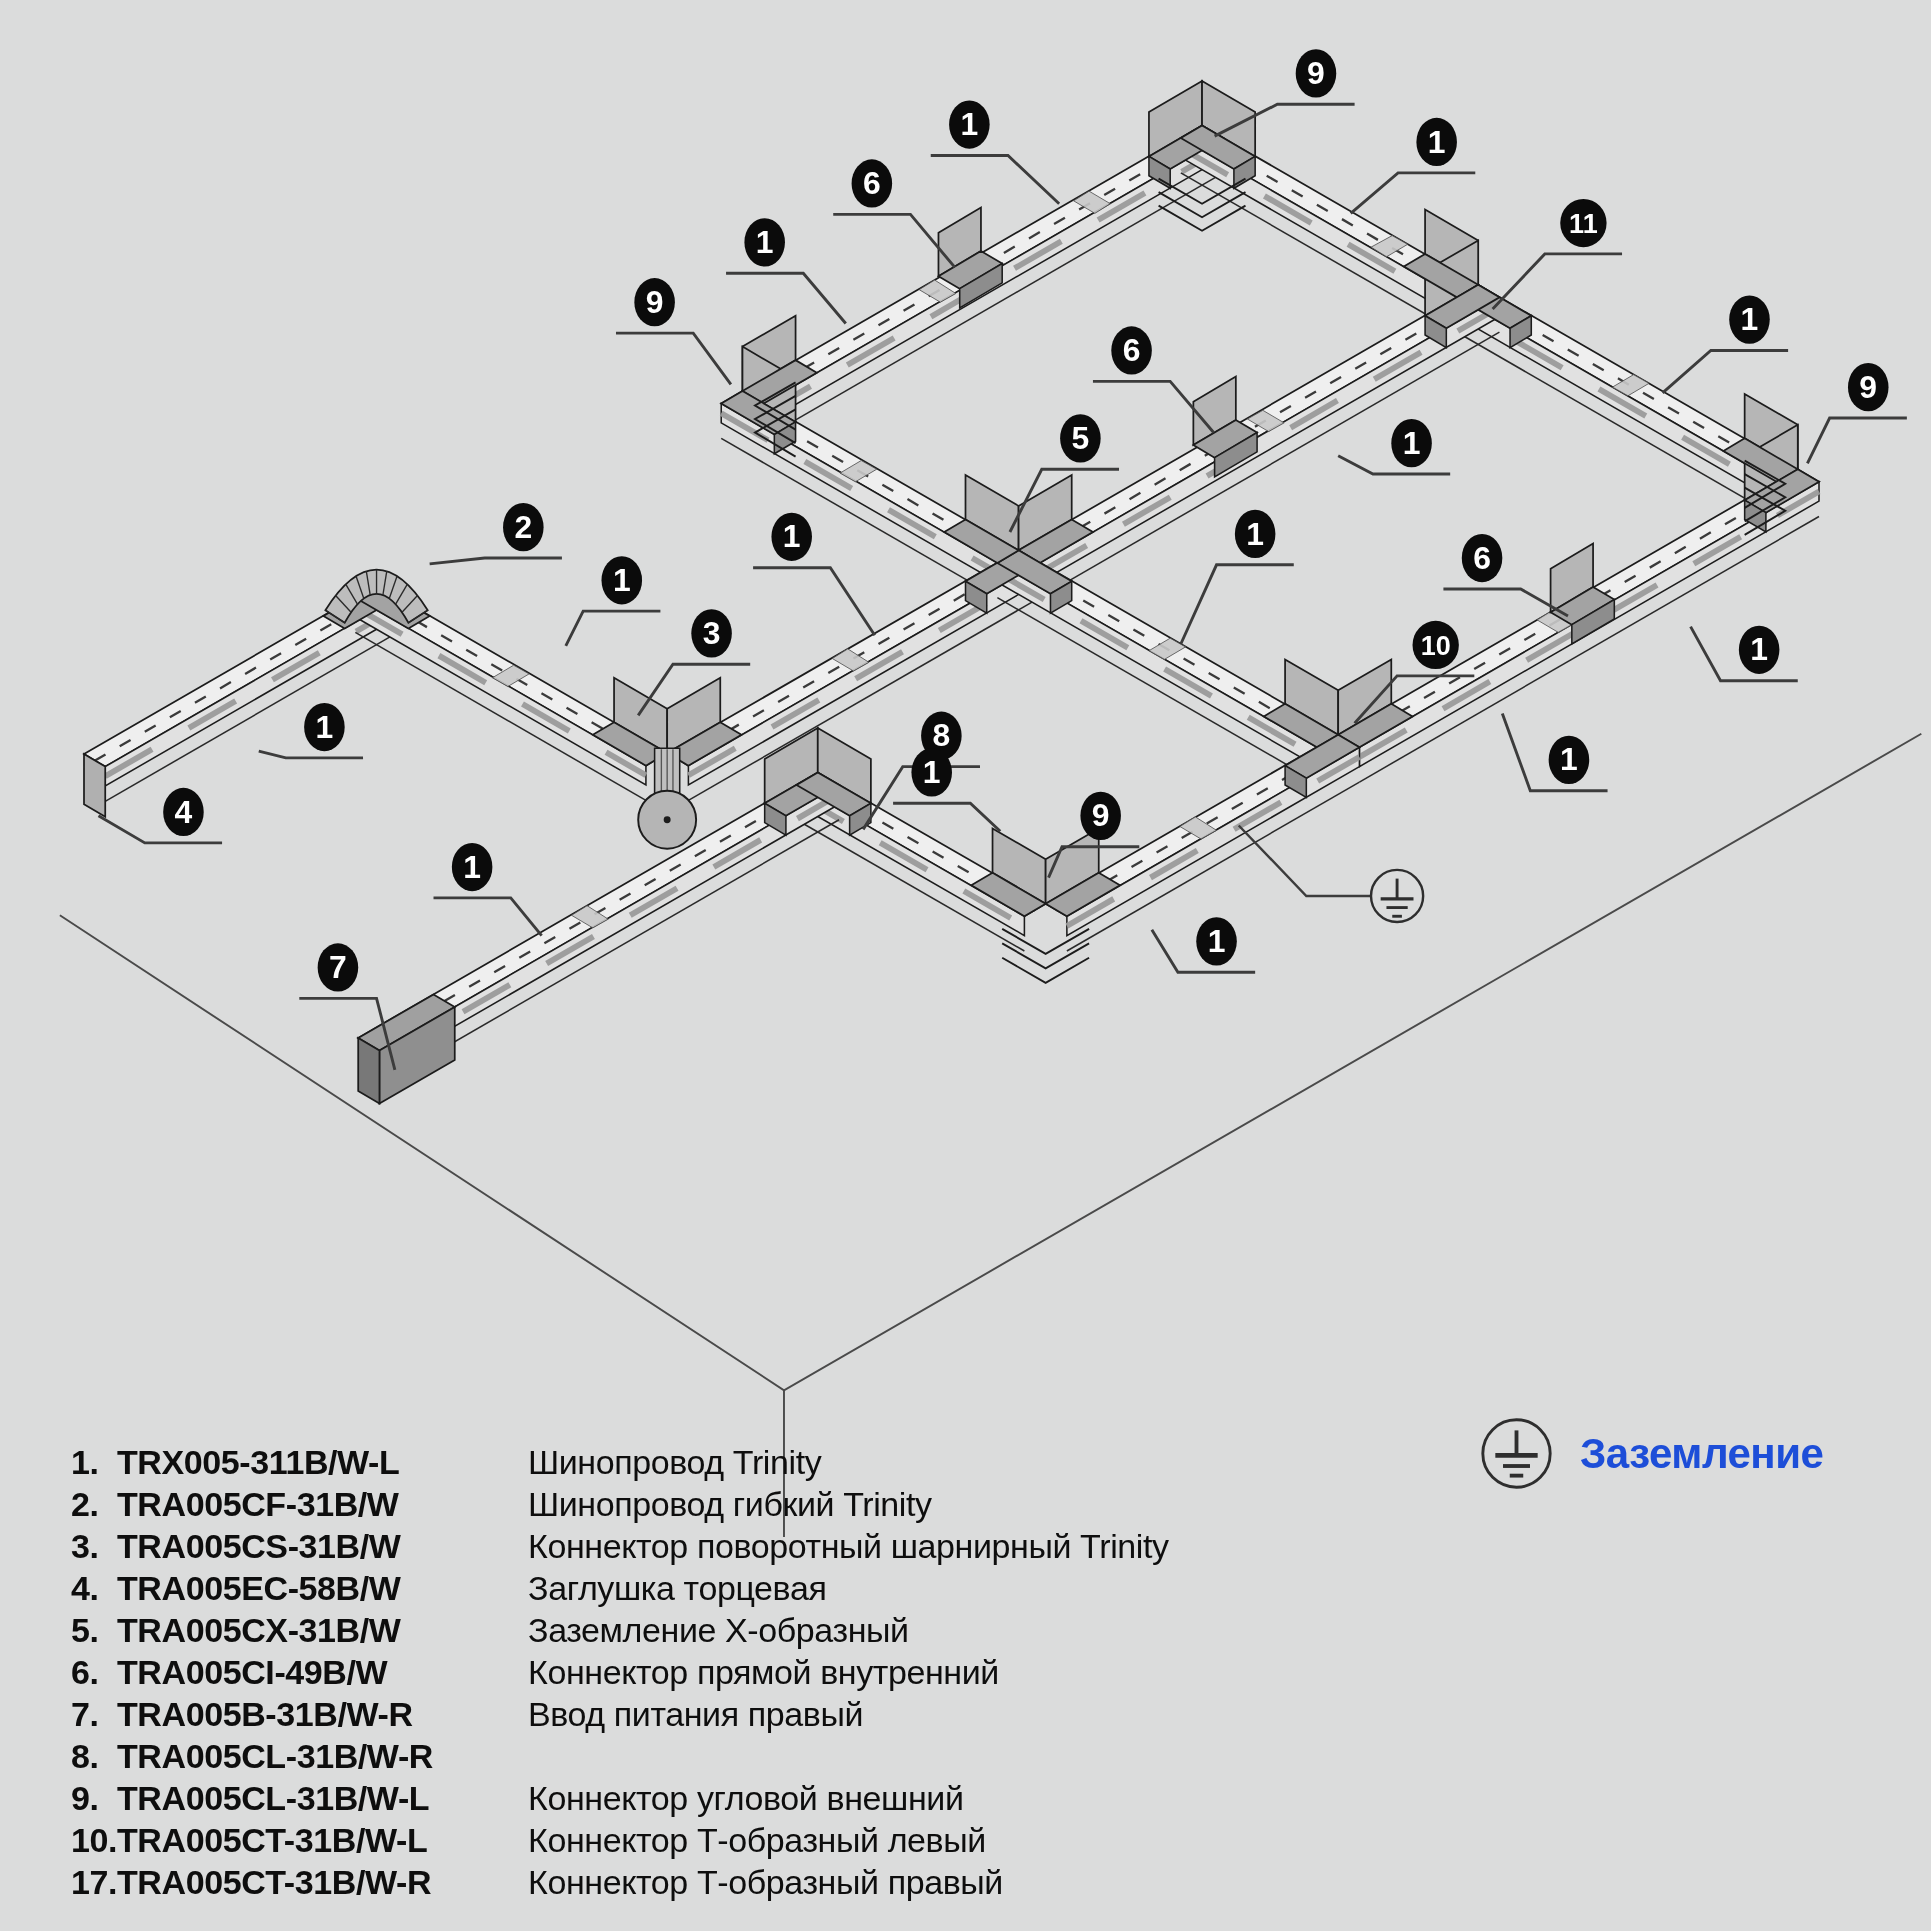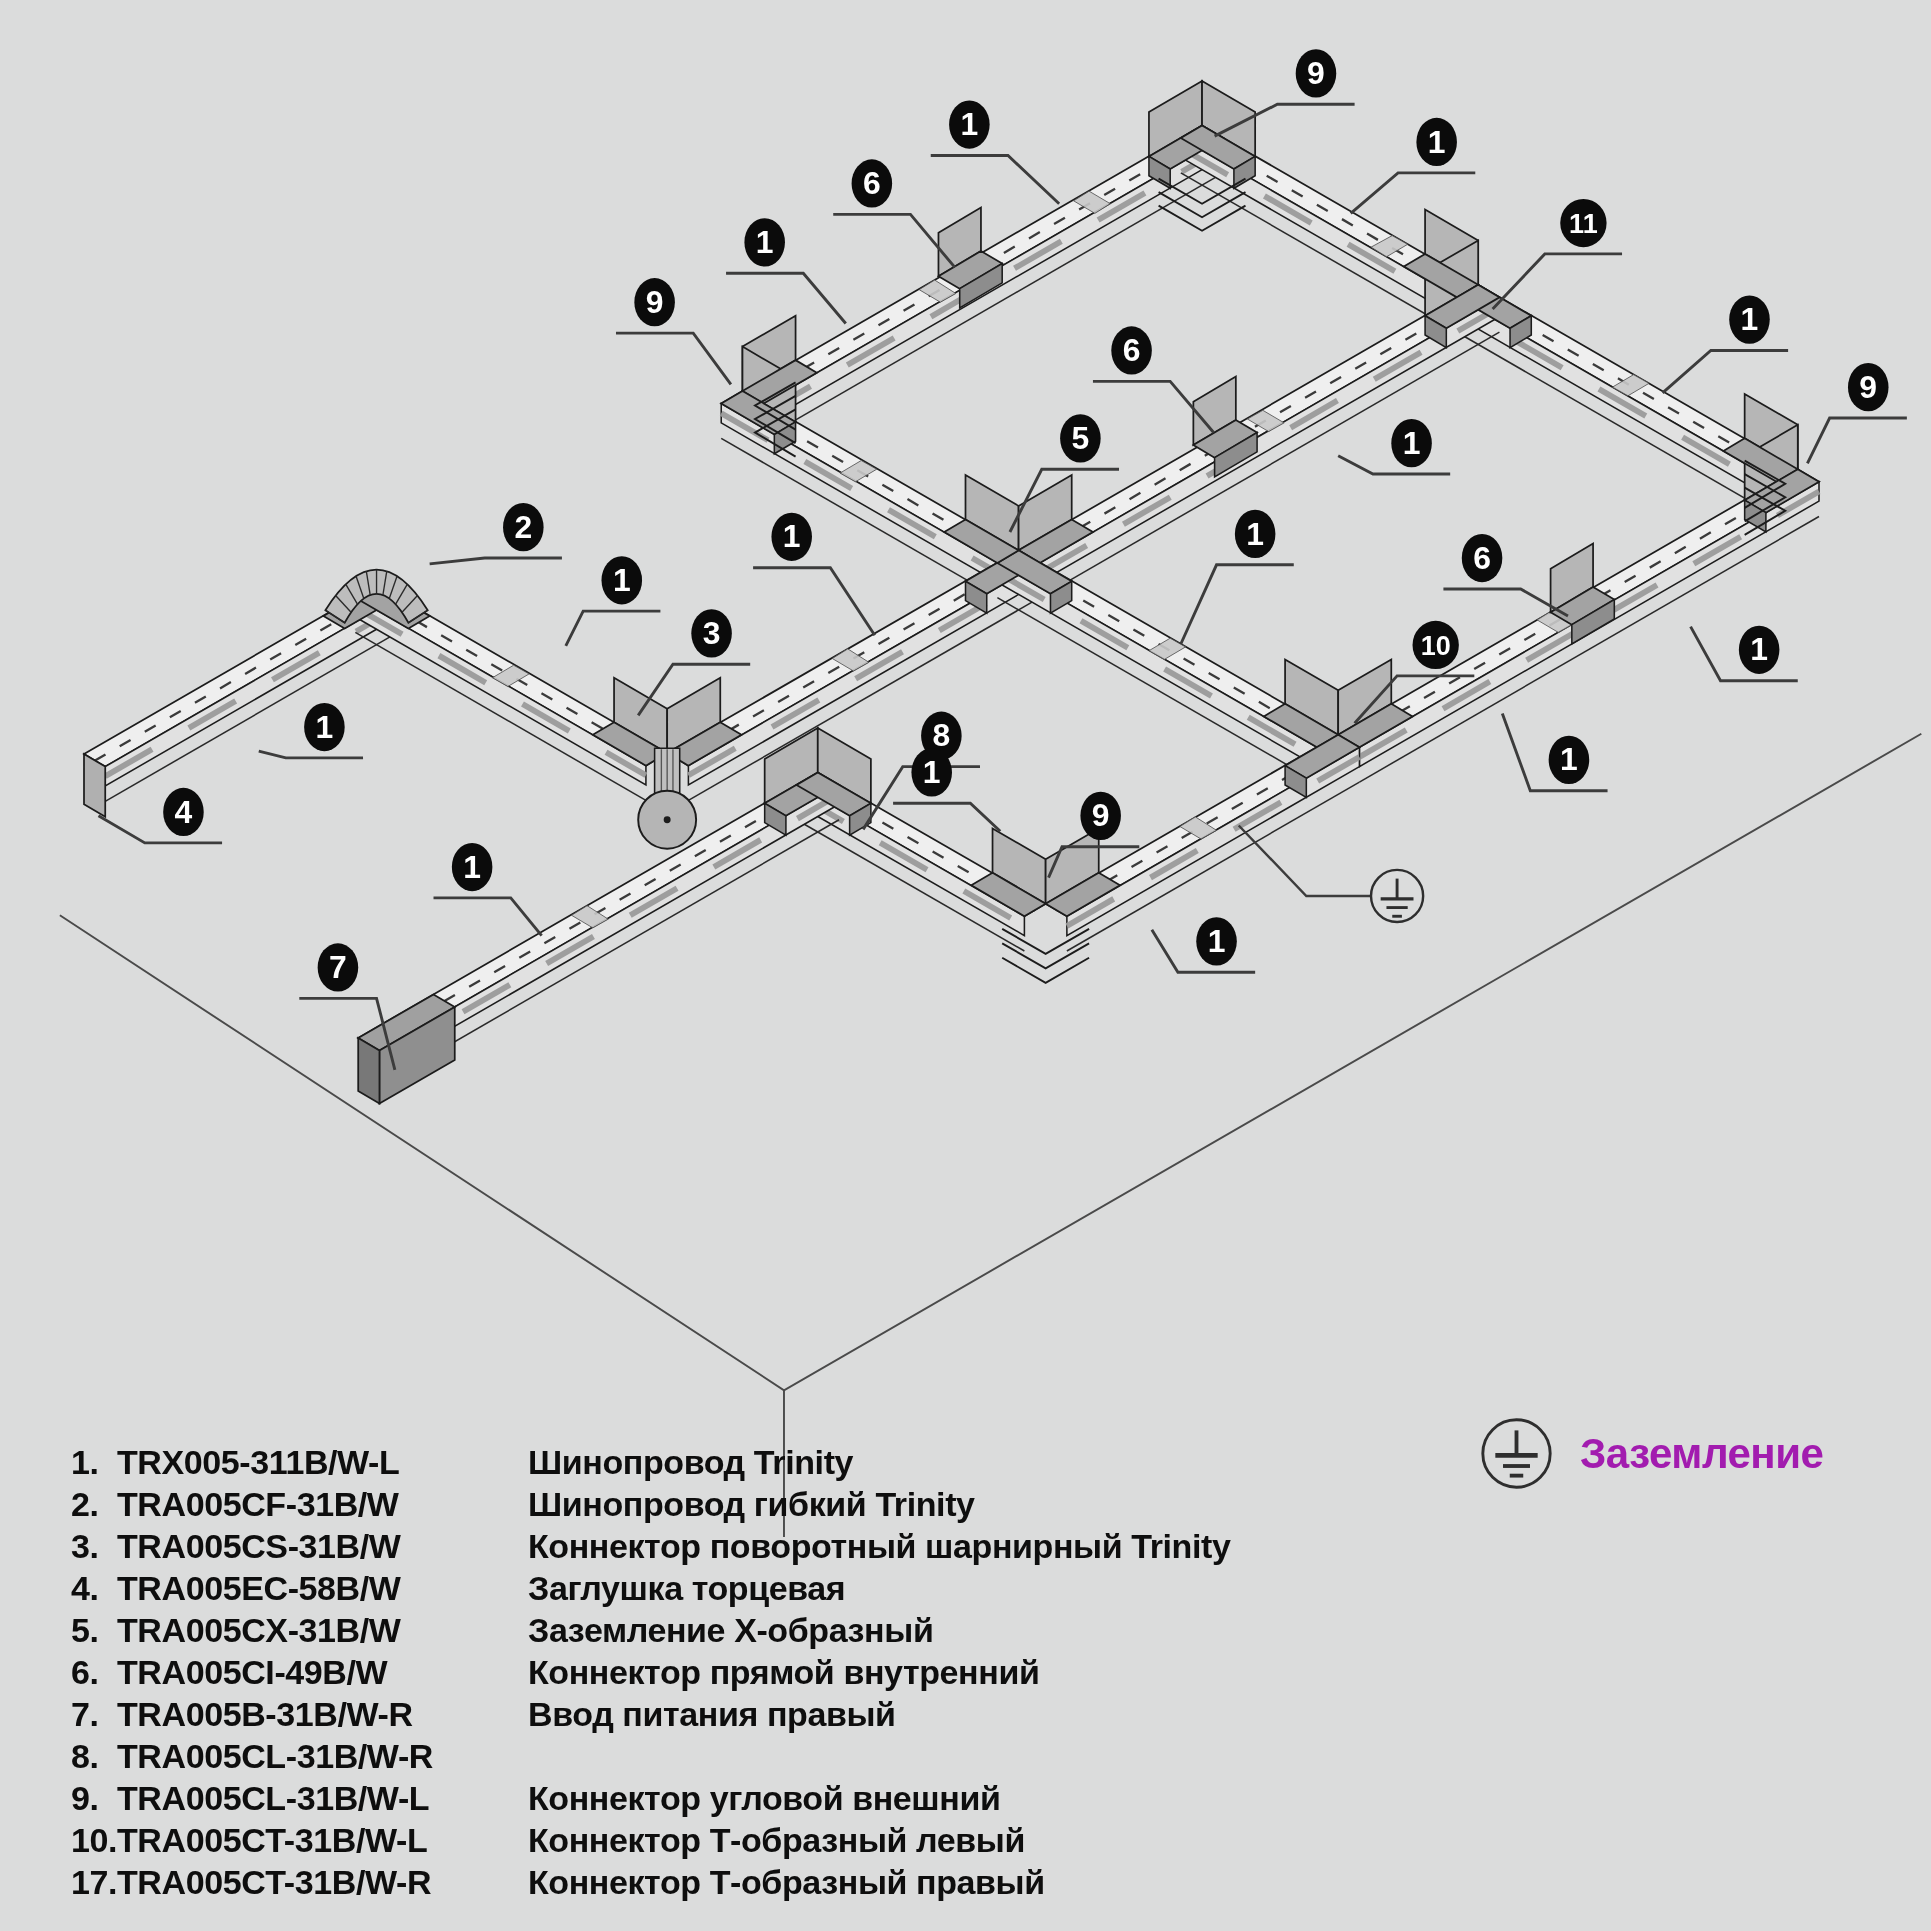--- a/index.html
+++ b/index.html
@@ -30,23 +30,23 @@
   .co.wide text{font-size:28px;}
   .co .ld{fill:none;stroke:#3c3c3c;stroke-width:3;}
 
   .gnd{stroke:#2e2e2e;fill:none;}
 
   
   .legend{position:absolute;left:71px;top:1441px;color:#0e0e0e;}
   .legend-row{display:grid;grid-template-columns:46px 411px auto;
               font:700 34px "Liberation Sans",sans-serif;line-height:42px;
               letter-spacing:-0.4px;white-space:nowrap;}
-  .legend-desc{font-weight:700;}
+  .legend-desc{font-weight:400;}
   .legend-ground{position:absolute;left:1478px;top:1415px;display:flex;align-items:center;gap:25px;}
-  .legend-ground .lbl{font:700 42px "Liberation Sans",sans-serif;color:#a21caf;letter-spacing:-0.5px;}
+  .legend-ground .lbl{font:700 42px "Liberation Sans",sans-serif;color:#1d4ed8;letter-spacing:-0.5px;}
 </style>
 </head>
 <body>
 
 <div class="stage">
 <svg id="diagram" width="1931" height="1931" viewBox="0 0 2000 2000">
 
   <g>
     <polyline class="plane-line" points="62,948 812,1440 1990,760"></polyline>
     <line class="plane-line" x1="812" y1="1440" x2="812" y2="1592"></line>

